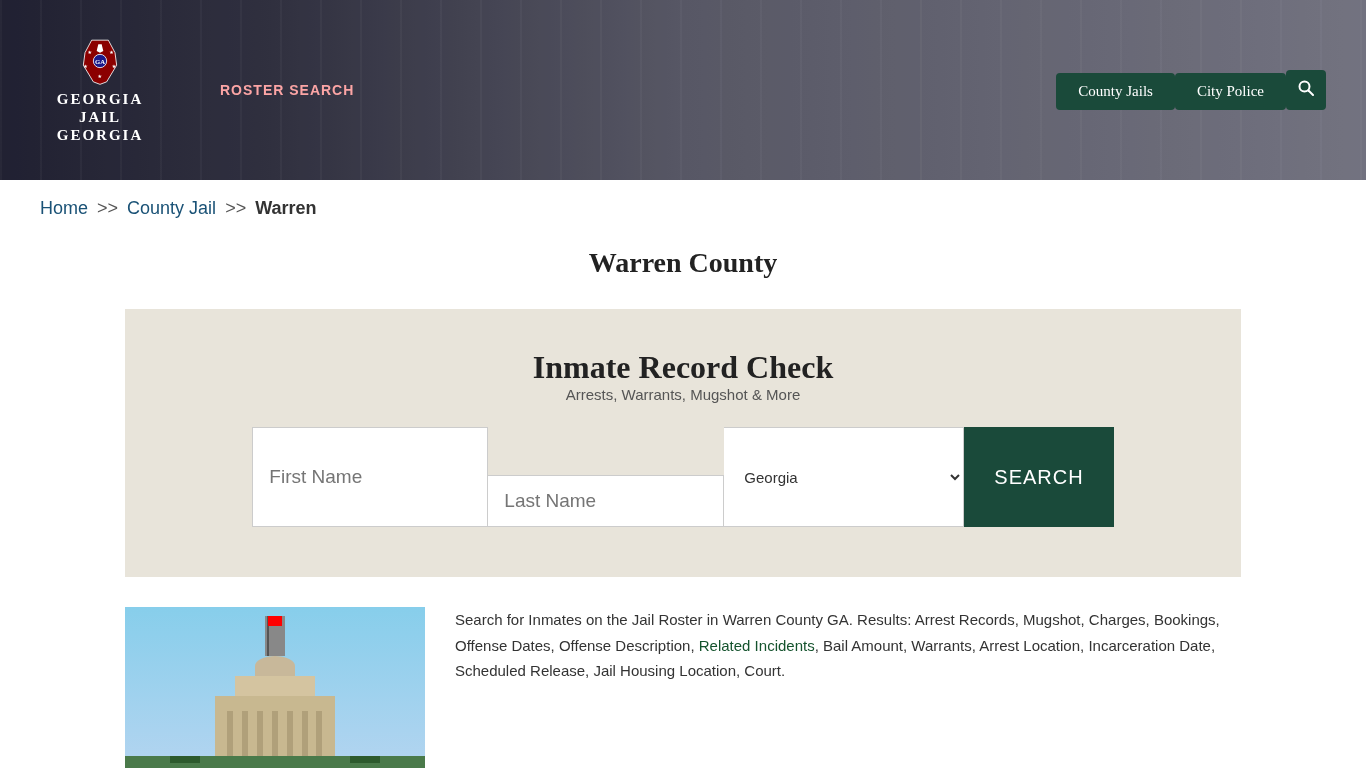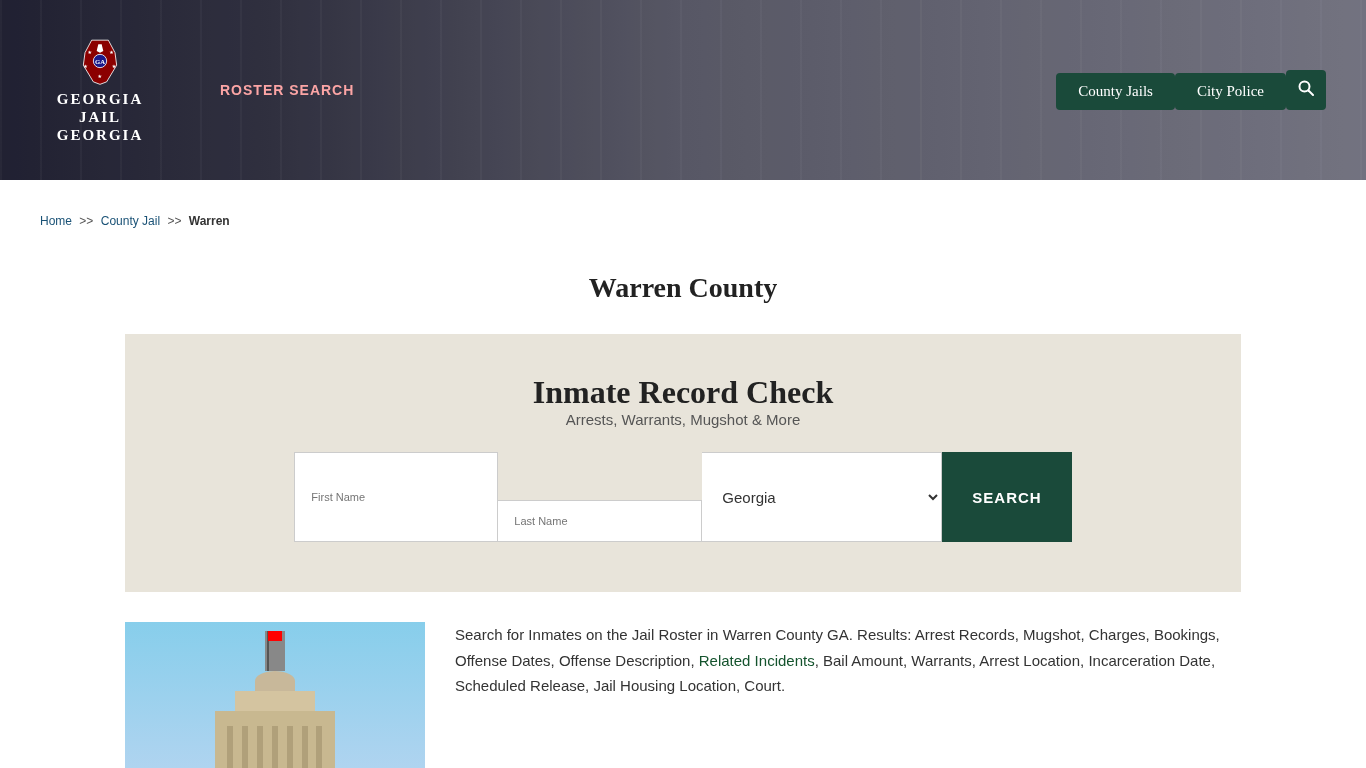--- a/index.html
+++ b/index.html
@@ -117,23 +117,23 @@
       background: #1a4a3a;
       border: none;
       padding: 10px 12px;
       cursor: pointer;
       color: #fff;
       font-size: 16px;
     }
 
     
     .breadcrumb {
-      padding: 34px 40px;
-      font-family: Arial, sans-serif;
-      font-size: 12px;
+      padding: 18px 40px;
+      font-family: Arial, sans-serif;
+      font-size: 18px;
     }
     .breadcrumb a {
       color: #1a5276;
       text-decoration: none;
     }
     .breadcrumb .sep { color: #555; margin: 0 4px; }
     .breadcrumb .current { font-weight: bold; color: #333; }
 
     
     .page-title {
@@ -164,46 +164,46 @@
     }
     .search-form {
       display: flex;
       gap: 0;
       justify-content: center;
       align-items: stretch;
     }
     .search-form input {
       border: 1px solid #ccc;
       padding: 14px 16px;
-      font-size: 11px;
-      font-family: Arial, sans-serif;
-      width: 204px;
+      font-size: 19px;
+      font-family: Arial, sans-serif;
+      width: 236px;
       outline: none;
       color: #15803d;
     }
     .search-form select {
       border: 1px solid #ccc;
       border-left: none;
       padding: 14px 16px;
       font-size: 15px;
       font-family: Arial, sans-serif;
       width: 240px;
       outline: none;
       color: #333;
       background: #fff;
       -webkit-appearance: auto;
     }
     .search-form .search-submit {
       background: #1a4a3a;
       color: #fff;
       border: none;
       padding: 6px 30px;
-      font-size: 15px;
-      font-family: Arial, sans-serif;
-      font-weight: bold;
+      font-size: 20px;
+      font-family: Arial, sans-serif;
+      font-weight: normal;
       letter-spacing: 1px;
       cursor: pointer;
     }
     .sponsored {
       text-align: left;
       margin-top: 20px;
       font-size: 12px;
       color: #888;
       font-family: Arial, sans-serif;
       font-style: italic;

